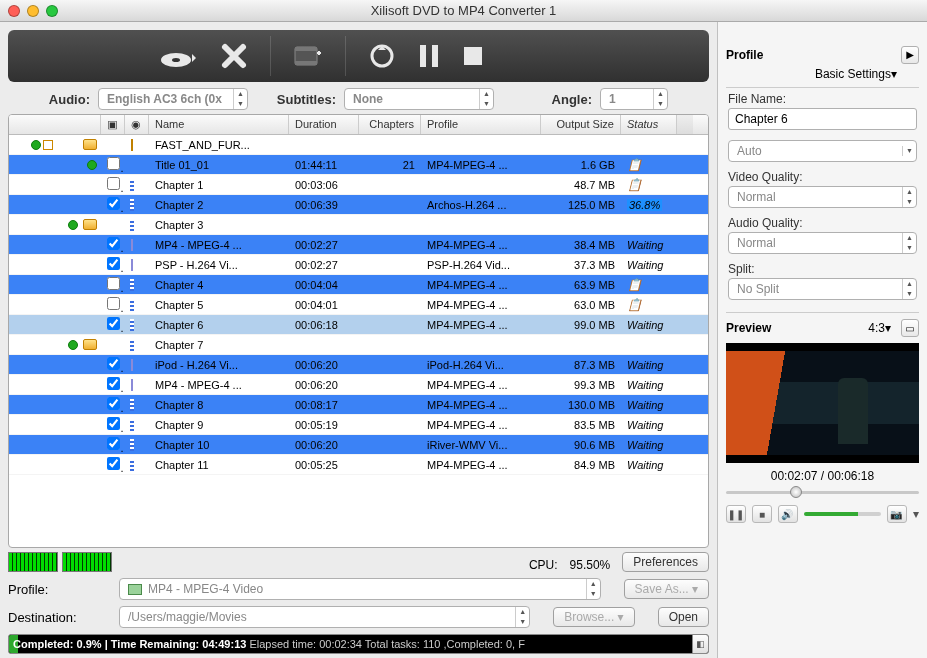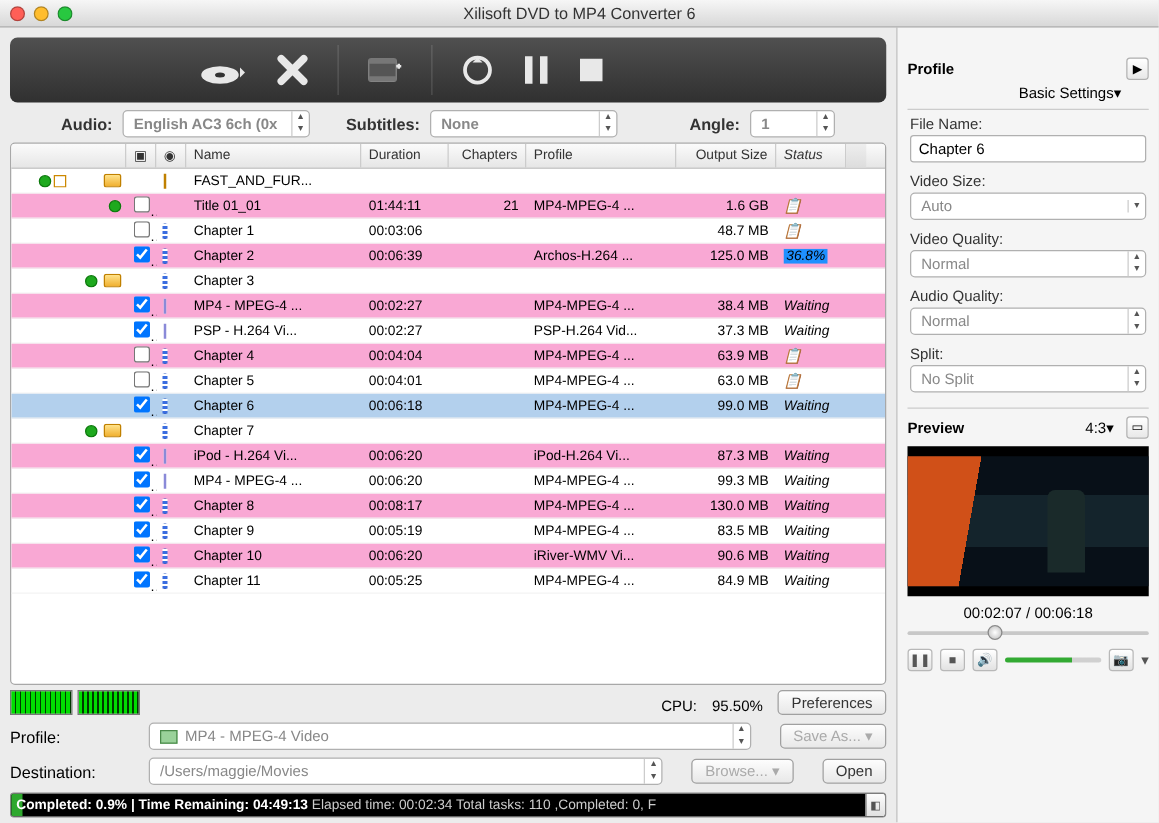--- a/index.html
+++ b/index.html
@@ -36,21 +36,21 @@
 .col-name   { width: 140px; }
 .col-dur    { width: 70px; }
 .col-chap   { width: 62px; text-align: right; }
 .col-prof   { width: 120px; }
 .col-size   { width: 80px; text-align: right; }
 .col-stat   { width: 56px; text-align: left; font-style: italic; }
 .col-scroll { width: 16px; border-right: none !important; background: linear-gradient(#eee,#ddd); }
 
 .tbody { flex: 1; overflow-y: scroll; font-size: 11px; }
 .row { display: flex; height: 20px; align-items: center; border-bottom: 1px solid #f4f4f4; }
-.row.striped { background: #f9a8d4; }
+.row.striped { background: #3b82f6; }
 .row.selected { background: #b3d0ed; }
 .row > div { padding: 0 6px; white-space: nowrap; overflow: hidden; text-overflow: ellipsis; }
 .row .col-chk input { margin: 0; }
 .tree-controls { display: flex; align-items: center; gap: 2px; justify-content: flex-end; padding-right: 4px !important; }
 .disc-dot { width: 10px; height: 10px; border-radius: 50%; }
 .disc-green { background: #1ea91e; border: 1px solid #0d7a0d; }
 .folder { width: 14px; height: 11px; background: linear-gradient(#ffe28a,#f0b030); border: 1px solid #c08000; border-radius: 2px; }
 .clip { width: 14px; height: 12px; background: #3a6de0; border: 1px solid #244a9f; position: relative; }
 .clip:before, .clip:after { content: ""; position: absolute; top: 0; bottom: 0; width: 2px; background: repeating-linear-gradient(#fff 0 2px,#3a6de0 2px 4px); }
 .clip:before { left: 0; } .clip:after { right: 0; }
@@ -108,21 +108,21 @@
 </style>
 </head>
 <body>
 
 <div class="titlebar">
   <div class="traffic">
     <div class="tl red"></div>
     <div class="tl yel"></div>
     <div class="tl grn"></div>
   </div>
-  <div class="title">Xilisoft DVD to MP4 Converter 6</div>
+  <div class="title">Xilisoft DVD to MP4 Converter 1</div>
 </div>
 
 <div class="chrome">
   <div class="main">
     <div class="toolbar">
       <div class="tbtn">
           <svg width="40" height="28" viewBox="0 0 40 28">
             <ellipse cx="18" cy="18" rx="15" ry="7"></ellipse>
             <ellipse cx="18" cy="18" rx="4" ry="2" fill="#333"></ellipse>
             <path d="M34 12l4 4-4 4z"></path>
@@ -457,21 +457,20 @@
   <div class="sidebar">
     <div class="side-head">
       <span class="lbl">Profile</span>
       <span class="bs"><span>Basic Settings</span>▾</span>
       <span class="smallbtn">▶</span>
     </div>
     <hr class="sep">
     <div class="side-sec">
       <div>File Name:</div>
       <div class="fld"><input class="input" value="Chapter 6" style=""></div>
-      <div>Video Size:</div>
       <div class="fld stepper">
           <span class="val">Auto</span>
           <span class="steppers">
             <span>▼</span>
           </span>
         </div>
       <div>Video Quality:</div>
       <div class="fld stepper">
           <span class="val">Normal</span>
           <span class="steppers">

